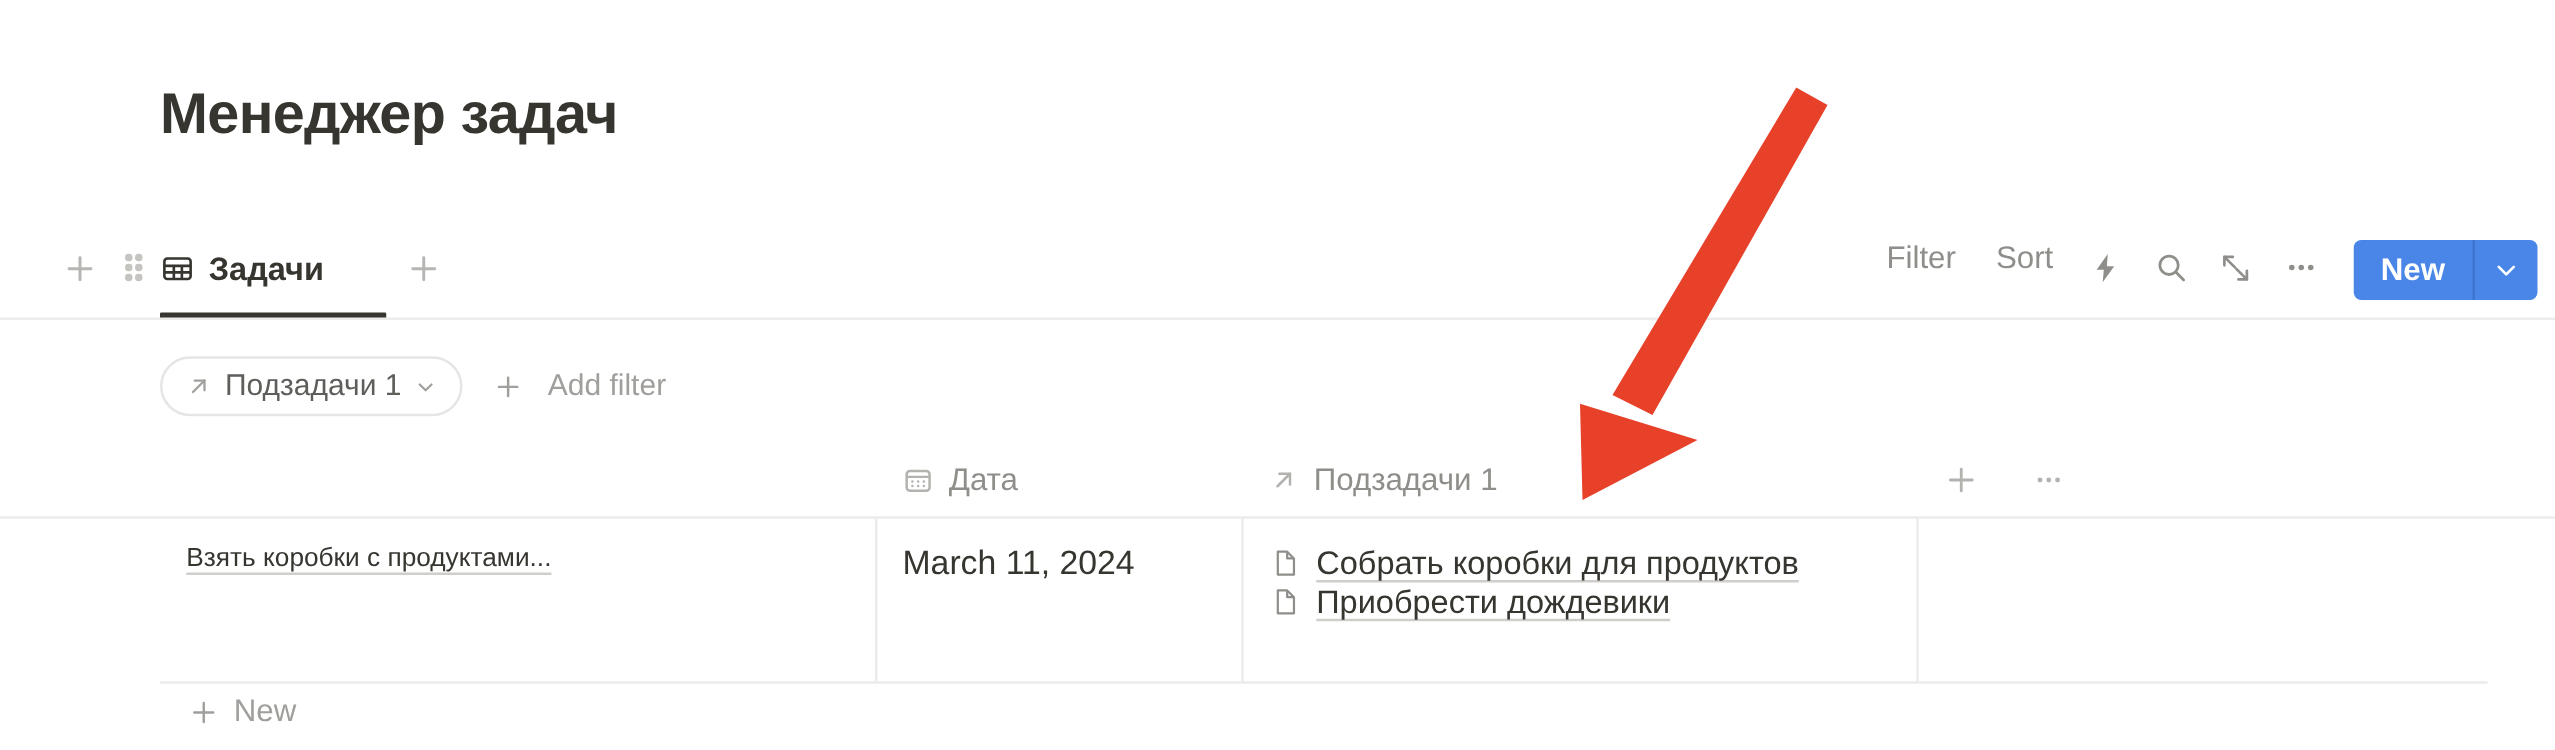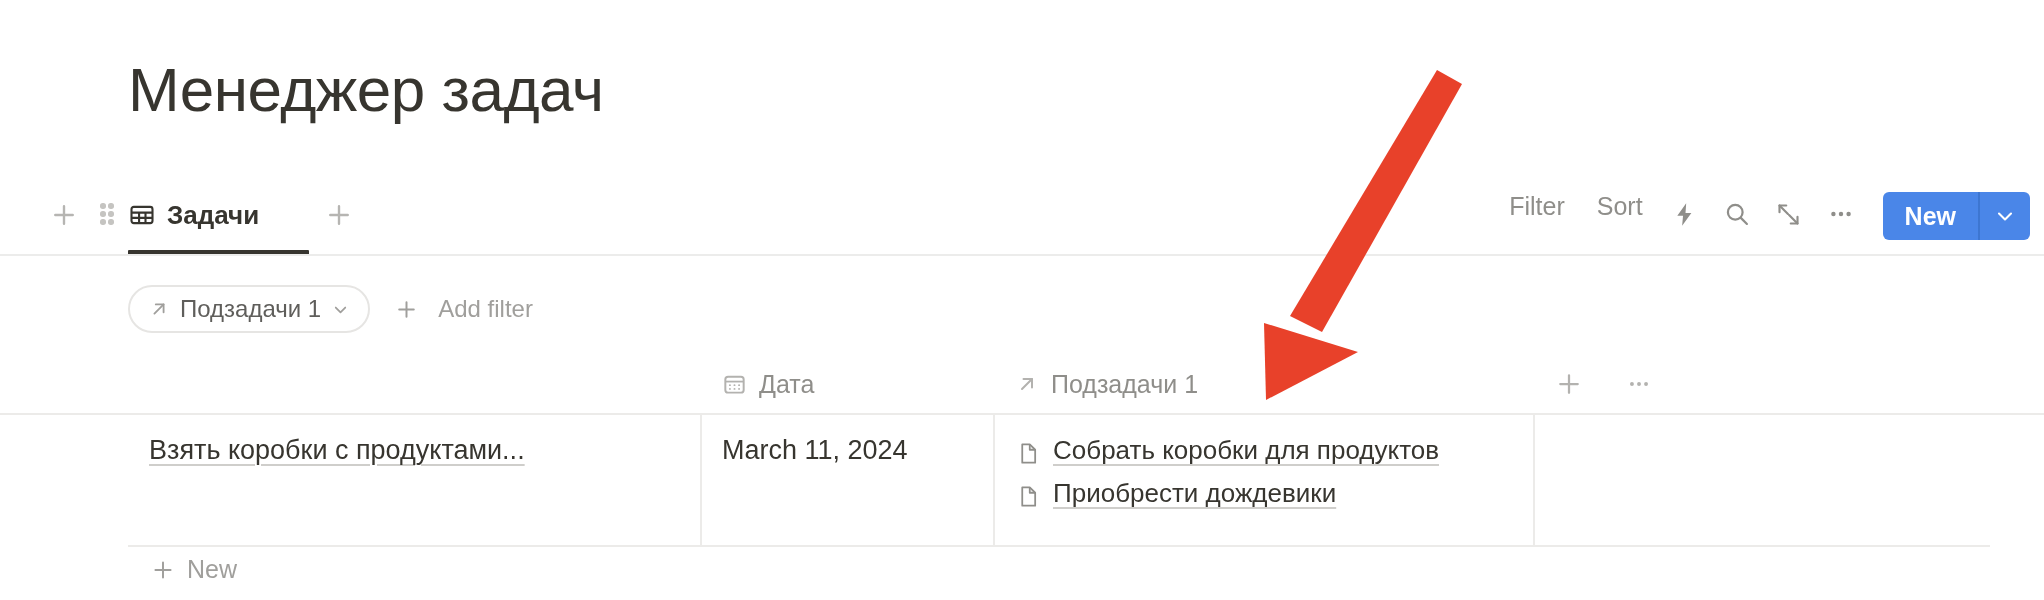--- a/index.html
+++ b/index.html
@@ -22,23 +22,23 @@
     width: 2044px;
     height: 600px;
     background: #ffffff;
   }
 
   
   .page-title {
     position: absolute;
     left: 128px;
     top: 52px;
-    font-size: 62px;
+    font-size: 46px;
     line-height: 76px;
-    font-weight: 400;
+    font-weight: 700;
     letter-spacing: -0.5px;
     color: #37352f;
     white-space: nowrap;
   }
 
   
   .viewbar {
     position: absolute;
     left: 0;
     top: 188px;
@@ -288,40 +288,39 @@
   .cell-divider {
     border-left: 2px solid #ecebe9;
   }
   .cell-name { left: 0;     width: 572px; padding-left: 21px; }
   .cell-date { left: 572px; width: 293px; padding-left: 20px; }
   .cell-rel  { left: 865px; width: 540px; padding-left: 21px; }
   .cell-empty{ left: 1405px;width: 457px; }
 
   .cell-link {
     display: inline-block;
-    font-size: 27px;
+    font-size: 21px;
     color: #37352f;
     text-decoration: underline;
     text-decoration-color: #cfcecb;
     text-underline-offset: 5px;
     text-decoration-thickness: 2px;
     cursor: pointer;
     white-space: nowrap;
   }
   .cell-plain {
     font-size: 27px;
     color: #37352f;
     white-space: nowrap;
     margin-top: 40px;
   }
   .rel-item {
     display: flex;
-    align-items: flex-end;
+    align-items: center;
     gap: 12px;
-    margin-bottom: 12px;
     cursor: pointer;
   }
   .rel-item .doc-icon { color: #8f8e8a; display: flex; align-items: center; flex: none; }
   .rel-item .rel-label {
     font-size: 26px;
     color: #37352f;
     text-decoration: underline;
     text-decoration-color: #cfcecb;
     text-underline-offset: 5px;
     text-decoration-thickness: 2px;

